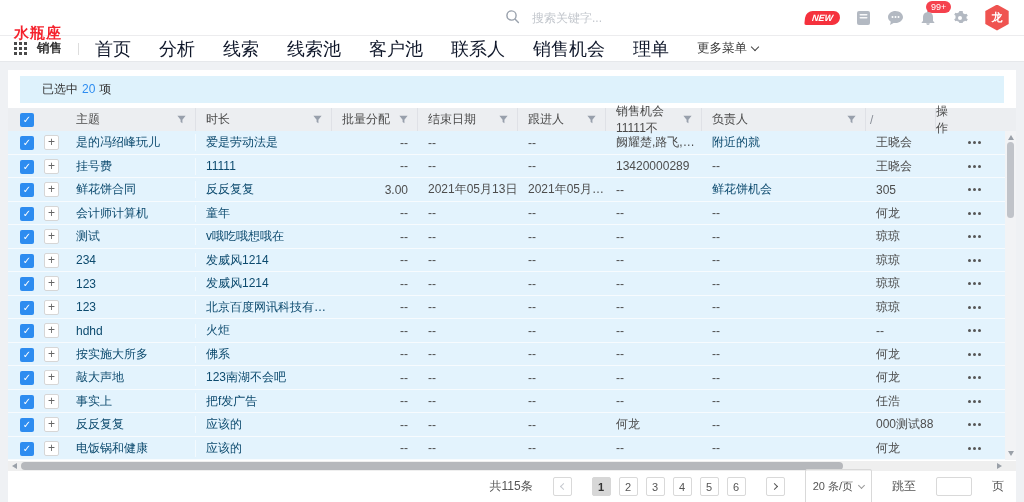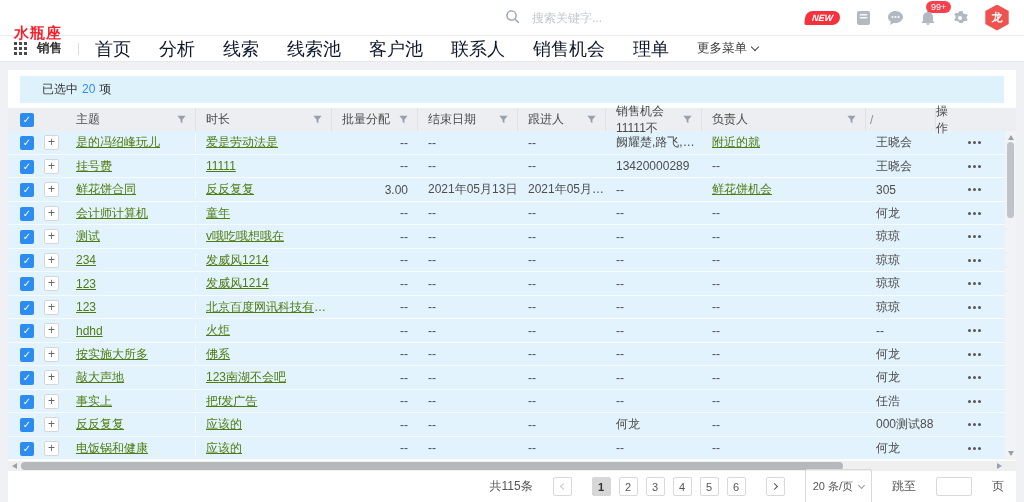--- a/index.html
+++ b/index.html
@@ -75,21 +75,21 @@
     align-items:center;
   }
   .thead { height:23px; background:#eceef1; color:#4a4a4a; }
   .th { display:flex; align-items:center; height:23px; padding-left:10px; border-right:1px solid #dfe1e6; }
   .th.no-b { border-right:none; }
   .th .funnel { margin-left:auto; margin-right:8px; flex:none; cursor:pointer; }
   .th.c-ops { justify-content:center; padding-left:0; border-right:none; }
   .th.clip { color:#8a8f98; padding-left:4px; overflow:hidden; }
   .row { height:23.5px; background:#e3f3fd; box-shadow:inset 0 -1px 0 #f7fbfe; cursor:default; }
   .td { padding-left:10px; overflow:hidden; white-space:nowrap; text-overflow:ellipsis; color:#4d4d4d; }
-  .td.link { color:#4d7c0f; cursor:pointer;text-decoration:underline; }
+  .td.link { color:#0c4a6e; cursor:pointer; }
   .td.num { text-align:right; padding-right:10px; padding-left:0; }
   .td.c-check { padding-left:12px; }
   .td.c-sub { border-right:1px solid #f3fafe; }
   .td.c-ops { display:flex; justify-content:center; padding-left:0; }
   .cb {
     width:14px; height:14px; background:#2d8cf0; border-radius:2px;
     display:inline-flex; align-items:center; justify-content:center; cursor:pointer; flex:none;
   }
   .cb::after { content:"\2713"; color:#fff; font-size:10px; font-weight:bold; line-height:1; }
   .expand {

